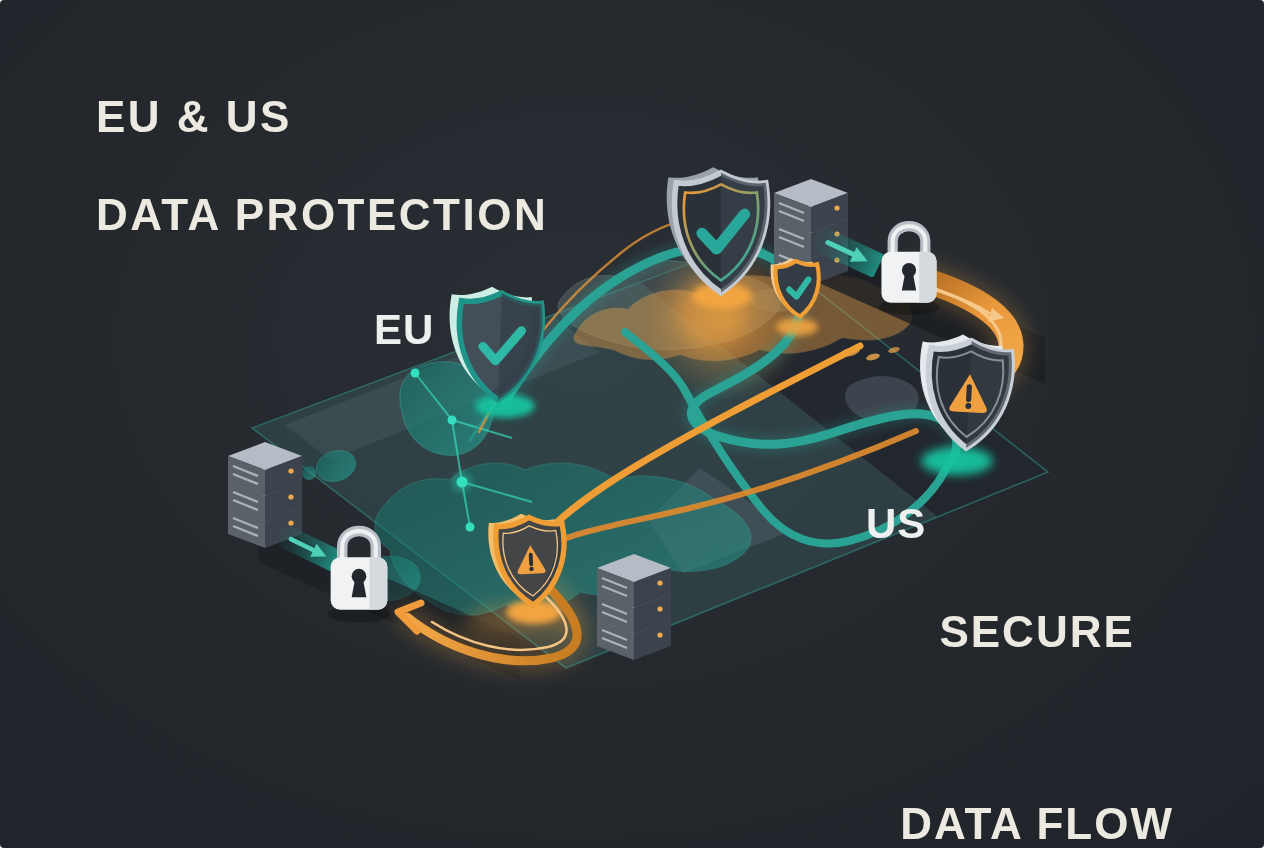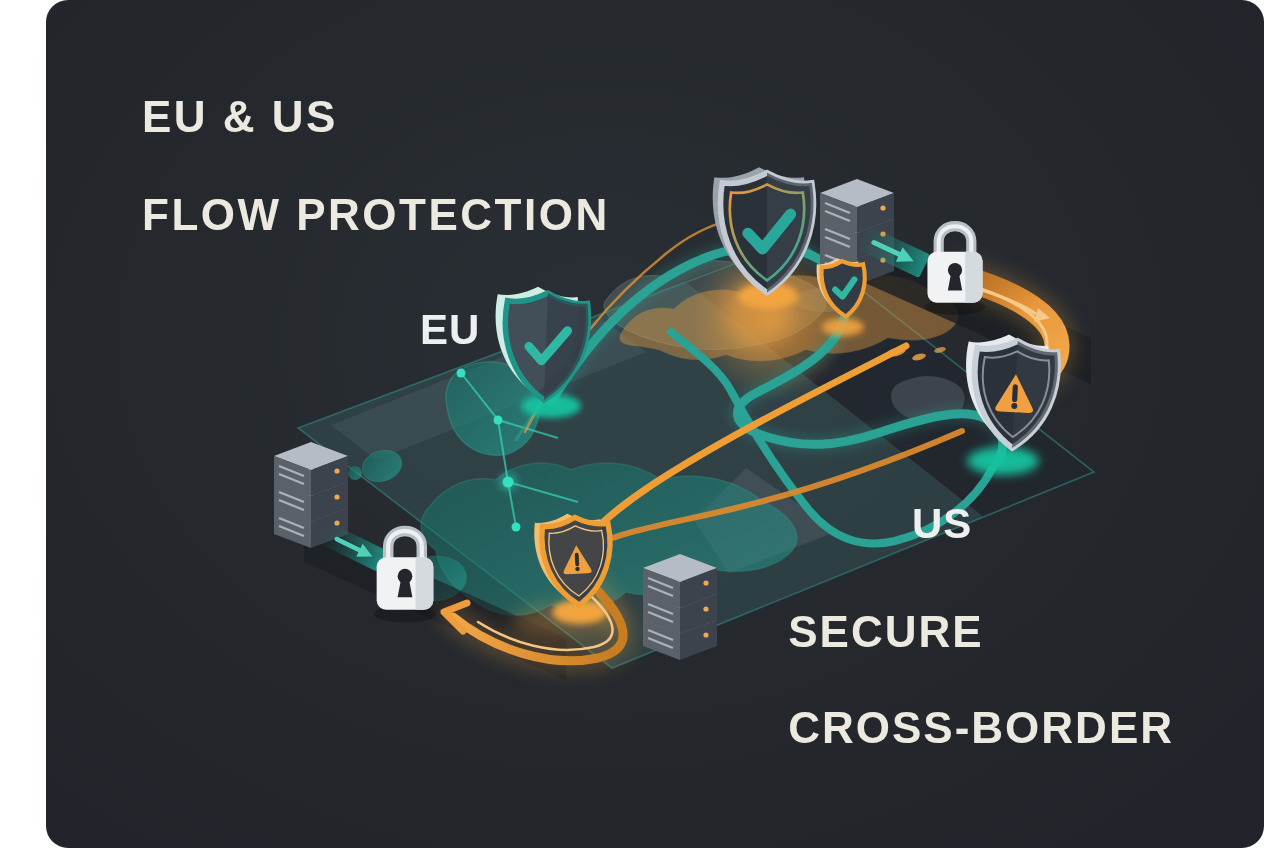--- a/index.html
+++ b/index.html
@@ -1,27 +1,27 @@
 <!DOCTYPE html>
 <html><head>
 <meta charset="utf-8">
 <style>
   html,body{margin:0;padding:0;background:#ffffff;}
   .stage{position:relative;width:1264px;height:848px;background:#ffffff;overflow:hidden;
          font-family:"Liberation Sans", sans-serif;}
-  .panel{position:absolute;inset:0;border-radius:22px;overflow:hidden;
-         background:radial-gradient(ellipse at 46% 40%, #2a2f35 0%, #24282d 55%, #20242a 100%);margin-left:46px;}
+  .panel{position:absolute;inset:0;border-radius:4px;overflow:hidden;
+         background:radial-gradient(ellipse at 46% 40%, #2a2f35 0%, #24282d 55%, #20242a 100%);}
   .panel svg{position:absolute;left:0;top:0;}
   .headline{position:absolute;left:96px;top:92px;color:#ece9e1;font-weight:bold;
             font-size:44px;line-height:49px;letter-spacing:2.5px;white-space:pre;}
   .region-label{position:absolute;color:#eef0ef;font-weight:bold;font-size:42px;letter-spacing:1px;}
   .label-eu{left:374px;top:306px;}
   .label-us{left:866px;top:500px;}
   .caption{position:absolute;right:90px;top:608px;color:#ece9e1;font-weight:bold;
-           font-size:44px;line-height:48px;letter-spacing:2px;text-align:left;white-space:pre;}
+           font-size:44px;line-height:48px;letter-spacing:2px;text-align:center;white-space:pre;}
 </style>
 </head>
 <body>
 
 <div class="stage">
  <div class="panel">
 
   <svg width="1264" height="848" viewBox="0 0 1264 848">
     <defs>
       <filter id="b3" x="-80%" y="-80%" width="260%" height="260%">
@@ -241,24 +241,24 @@
 
     <g transform="translate(531,560) rotate(-3) scale(.82)">
       <use href="#shieldP" transform="translate(-9,-5)" fill="#f3bd6b"></use>
       <use href="#shieldP" fill="#343b44" fill-opacity=".92" stroke="#ef9d35" stroke-width="6.5"></use>
       <use href="#shieldP" transform="scale(.8)" fill="none" stroke="#f6c480" stroke-width="2"></use>
       <use href="#warnG" transform="translate(0,1) scale(1.05)"></use>
     </g>
   </svg>
 
   <div class="headline"><span>EU &amp; US</span><br>
-<span>FLOW PROTECTION</span><br>
+<span>DATA PROTECTION</span><br>
 </div>
 
   <div class="region-label label-eu">EU</div>
   <div class="region-label label-us">US</div>
 
   <div class="caption"><span>SECURE</span><br>
-<span>CROSS-BORDER</span><br>
-</div>
+<br>
+<span>DATA FLOW</span></div>
 
  </div>
 </div>
 
 </body></html>

